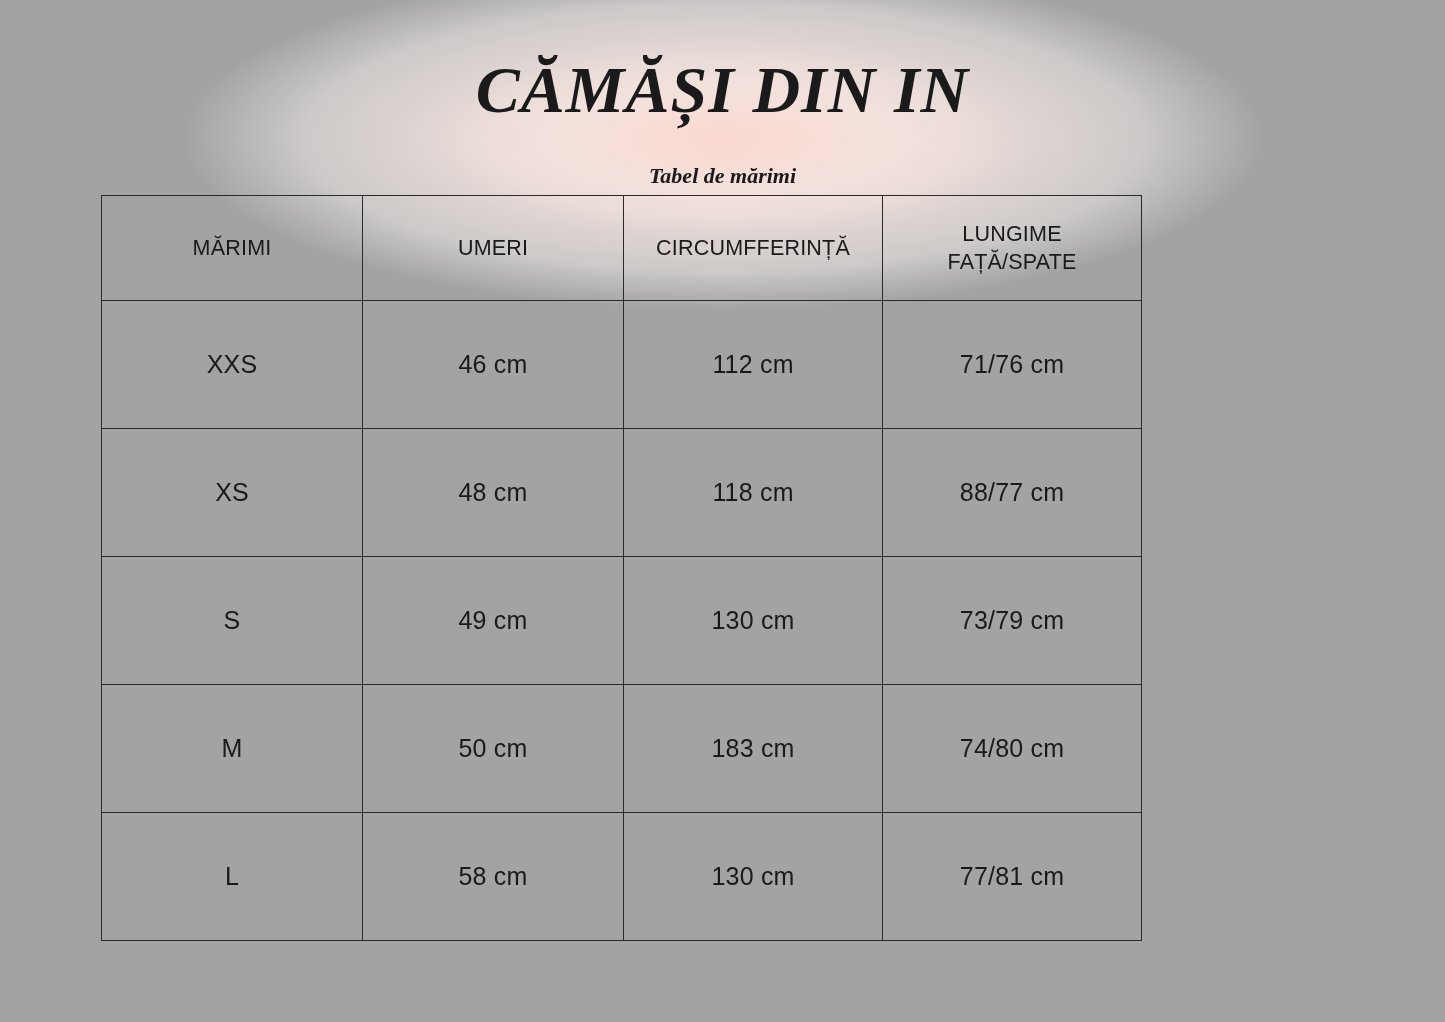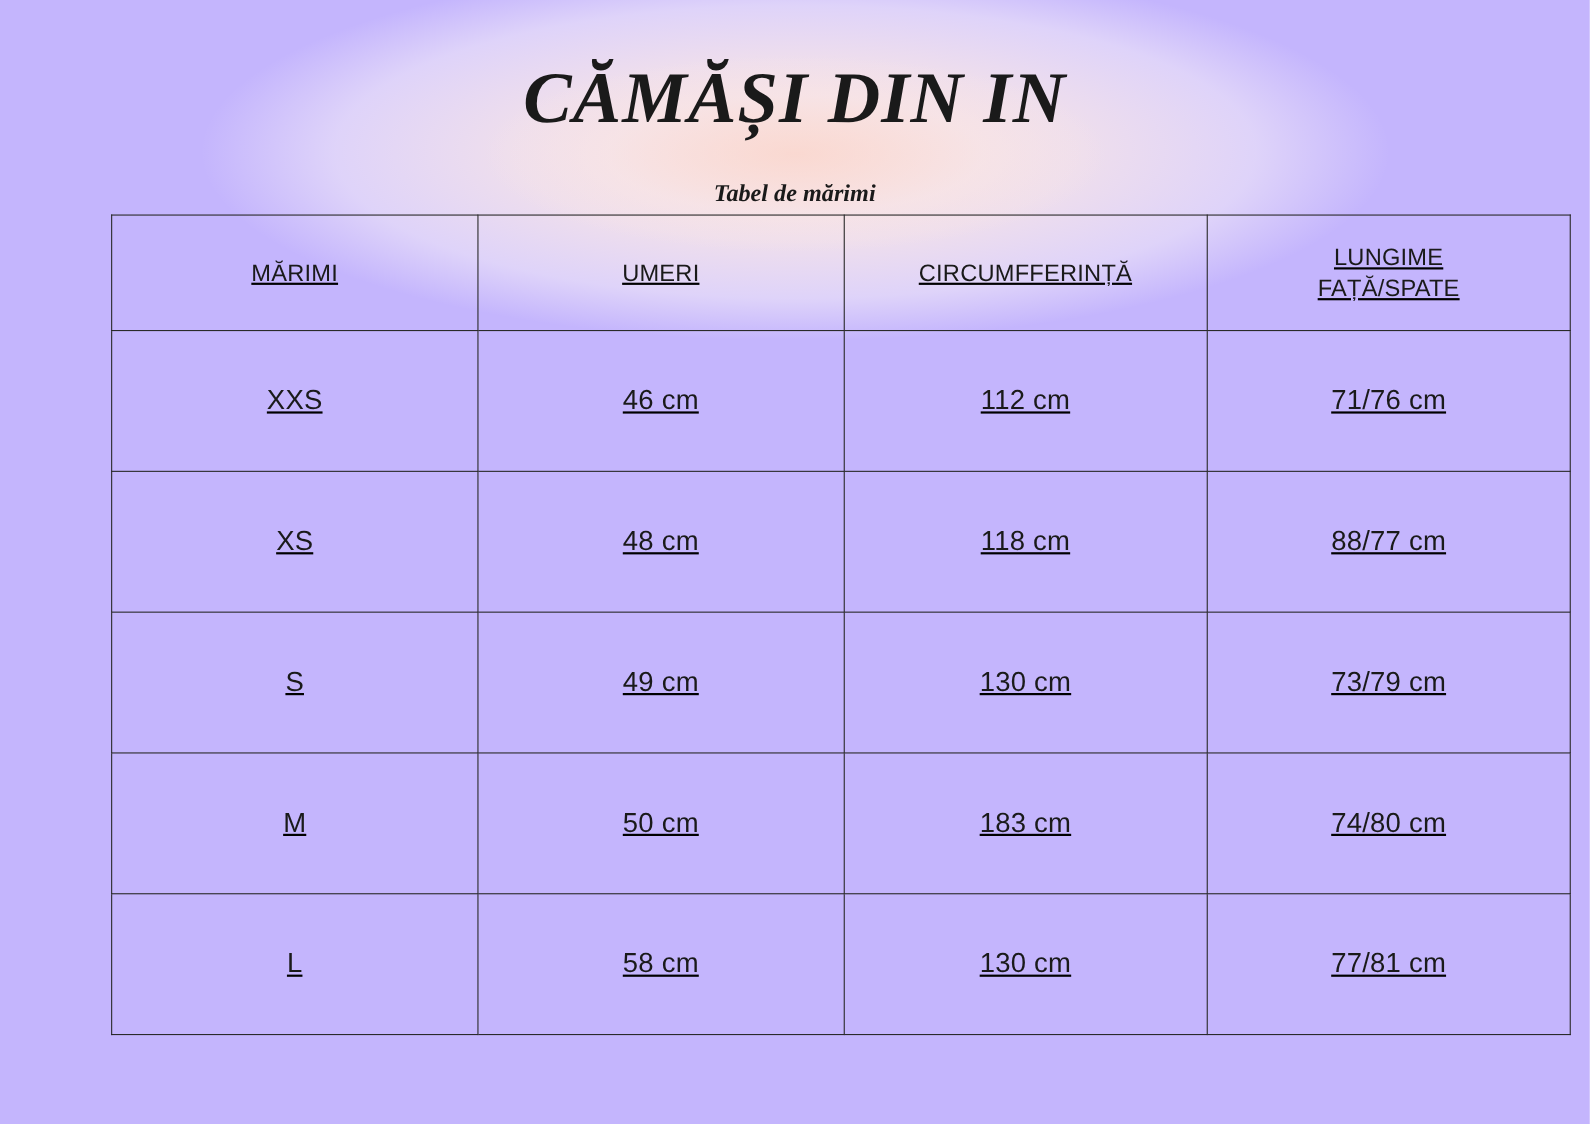--- a/index.html
+++ b/index.html
@@ -11,21 +11,21 @@
     height: 1022px;
     background: #ffffff;
     font-family: "Liberation Sans", sans-serif;
     overflow: hidden;
     position: relative;
   }
   .page {
     position: relative;
     width: 1445px;
     height: 1022px;
-    background: #c4b5fd;
+    background: #a3a3a3;
     overflow: hidden;
   }
   
   .blush {
     position: absolute;
     left: 50%;
     top: -120px;
     transform: translateX(-50%);
     width: 1300px;
     height: 430px;
@@ -74,22 +74,21 @@
     font-style: italic;
     font-weight: 700;
     font-size: 22px;
     color: #1a1a1a;
   }
 
   .table-wrap {
     position: absolute;
     left: 101px;
     top: 195px;
-    width: 1327px;
-    text-decoration: underline;
+    width: 1041px;
   }
   table.size-table {
     border-collapse: collapse;
     width: 100%;
     table-layout: fixed;
   }
   table.size-table th,
   table.size-table td {
     border: 1px solid #2a2a2a;
     text-align: center;

